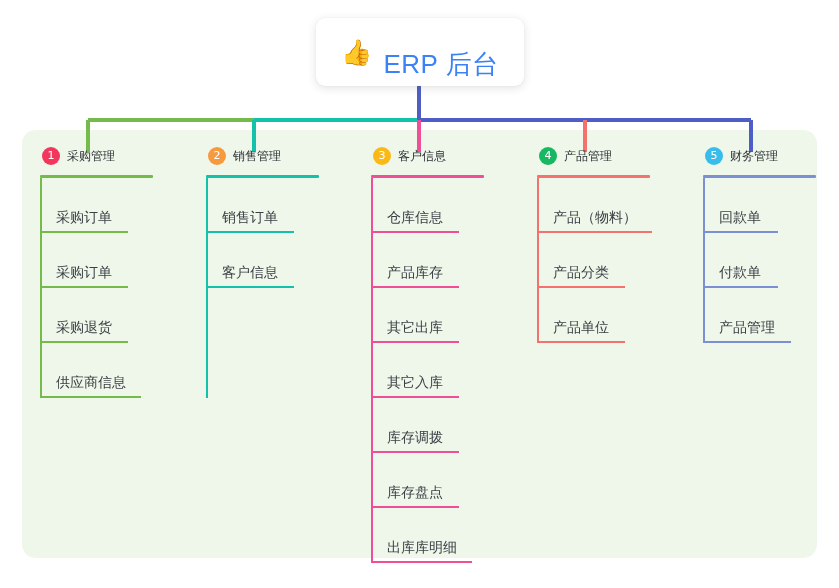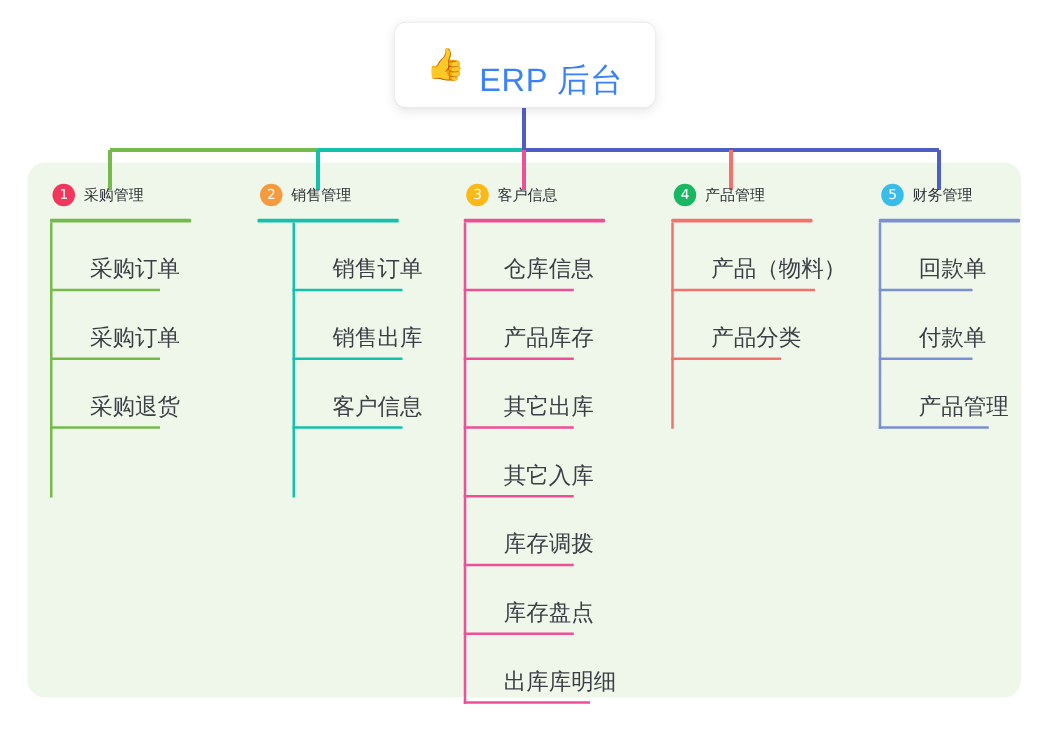--- a/index.html
+++ b/index.html
@@ -107,23 +107,23 @@
   .leaf-area {
     position: relative;
     margin-top: 0px;
   }
   .leaf {
     position: relative;
     height: 55px;
   }
   .leaf-label {
     position: absolute;
-    left: 32px;
+    left: 16px;
     bottom: 6px;
-    font-size: 18px;
+    font-size: 14px;
     color: #3b3e44;
     white-space: nowrap;
   }
   .leaf-underline {
     position: absolute;
     left: 0px;
     bottom: 0px;
     height: 2px;
   }
   .leaf-spine {
@@ -172,37 +172,37 @@
             <span class="leaf-label">采购订单</span>
           </div>
           <div class="leaf">
             <div class="leaf-underline" style="width: 88px; background: rgb(116, 187, 75);"></div>
             <span class="leaf-label">采购订单</span>
           </div>
           <div class="leaf">
             <div class="leaf-underline" style="width: 88px; background: rgb(116, 187, 75);"></div>
             <span class="leaf-label">采购退货</span>
           </div>
+          <div class="leaf">
+            <div class="leaf-underline" style="width: 101px; background: rgb(116, 187, 75);"></div>
+            <span class="leaf-label">供应商信息</span>
+          </div>
         </div>
       </div>
       <div class="column" style="left: 206px; width: 150px;">
         <div class="col-head">
           <span class="badge" style="background: rgb(247, 154, 62);">2</span>
           <span class="col-title">销售管理</span>
         </div>
         <div class="head-rule" style="width: 113px; background: rgb(20, 194, 171);"></div>
-        <div class="leaf-area" style="height: 220px; margin-left: 28px;">
+        <div class="leaf-area" style="height: 220px;">
           <div class="leaf-spine" style="background: rgb(20, 194, 171);"></div>
           <div class="leaf">
             <div class="leaf-underline" style="width: 88px; background: rgb(20, 194, 171);"></div>
             <span class="leaf-label">销售订单</span>
-          </div>
-          <div class="leaf">
-            <div class="leaf-underline" style="width: 88px; background: rgb(20, 194, 171);"></div>
-            <span class="leaf-label">销售出库</span>
           </div>
           <div class="leaf">
             <div class="leaf-underline" style="width: 88px; background: rgb(20, 194, 171);"></div>
             <span class="leaf-label">客户信息</span>
           </div>
         </div>
       </div>
       <div class="column" style="left: 371px; width: 150px;">
         <div class="col-head">
           <span class="badge" style="background: rgb(251, 185, 23);">3</span>
@@ -250,20 +250,24 @@
         <div class="leaf-area" style="height: 165px; font-family: Liberation Mono, monospace;">
           <div class="leaf-spine" style="background: rgb(244, 114, 110);"></div>
           <div class="leaf">
             <div class="leaf-underline" style="width: 115px; background: rgb(244, 114, 110);"></div>
             <span class="leaf-label">产品（物料）</span>
           </div>
           <div class="leaf">
             <div class="leaf-underline" style="width: 88px; background: rgb(244, 114, 110);"></div>
             <span class="leaf-label">产品分类</span>
           </div>
+          <div class="leaf">
+            <div class="leaf-underline" style="width: 88px; background: rgb(244, 114, 110);"></div>
+            <span class="leaf-label">产品单位</span>
+          </div>
         </div>
       </div>
       <div class="column" style="left: 703px; width: 150px;">
         <div class="col-head">
           <span class="badge" style="background: rgb(56, 189, 235);">5</span>
           <span class="col-title">财务管理</span>
         </div>
         <div class="head-rule" style="width: 113px; background: rgb(123, 143, 212);"></div>
         <div class="leaf-area" style="height: 165px;">
           <div class="leaf-spine" style="background: rgb(123, 143, 212);"></div>

